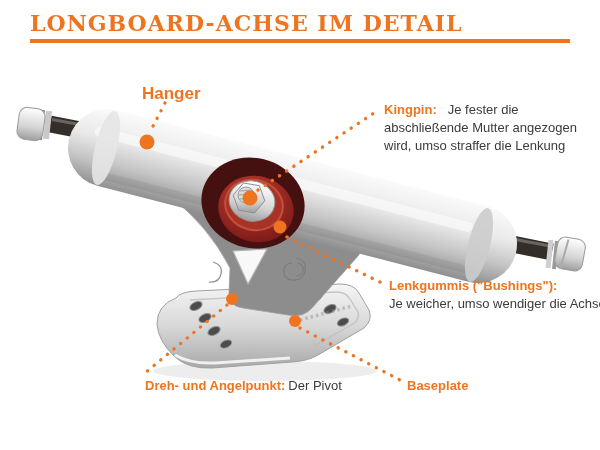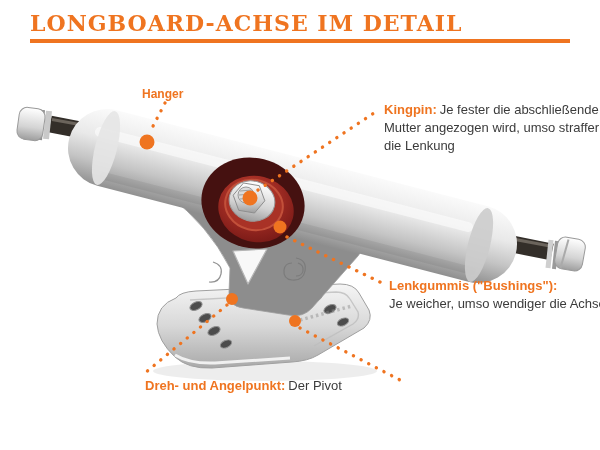--- a/index.html
+++ b/index.html
@@ -17,23 +17,23 @@
   }
   .title-rule{
     position:absolute;left:30px;top:39px;width:540px;height:4px;
     background:var(--accent);
   }
   .figure{position:absolute;left:0;top:0;width:600px;height:450px;}
   .figure svg{position:absolute;left:0;top:0;}
   .label{position:absolute;font-size:13px;line-height:18px;}
   .term{color:var(--accent);font-weight:bold;}
   .desc{color:var(--body-text);font-weight:normal;}
-  .label-hanger{left:142px;top:85px;font-weight:bold;color:var(--accent);font-size:12px;}
+  .label-hanger{left:142px;top:85px;font-weight:bold;color:var(--accent);font-size:17px;}
   .label-kingpin{left:384px;top:101px;width:222px;}
-  .label-kingpin .term{margin-right:3px;}
+  .label-kingpin .term{margin-right:11px;}
   .label-bushings{left:389px;top:277px;width:220px;}
   .label-bushings .term{display:block;}
   .label-bushings .desc{display:block;white-space:nowrap;}
   .label-pivot{left:107px;top:377px;white-space:nowrap;padding-left:38px;}
   .label-pivot .term{margin-right:3px;}
   .label-baseplate{left:407px;top:377px;font-weight:bold;color:var(--accent);}
 </style>
 </head>
 <body>
 
@@ -163,15 +163,18 @@
 
     <div class="label label-bushings">
       <span class="term">Lenkgummis ("Bushings"):</span>
       <span class="desc">Je weicher, umso wendiger die Achse</span>
     </div>
 
     <div class="label label-pivot">
       <span class="term">Dreh- und Angelpunkt:</span><span class="desc">Der Pivot</span>
     </div>
 
+    <div class="label label-baseplate">
+      <span class="term">Baseplate</span>
+    </div>
 
   </div>
 </div>
 
 </body></html>

